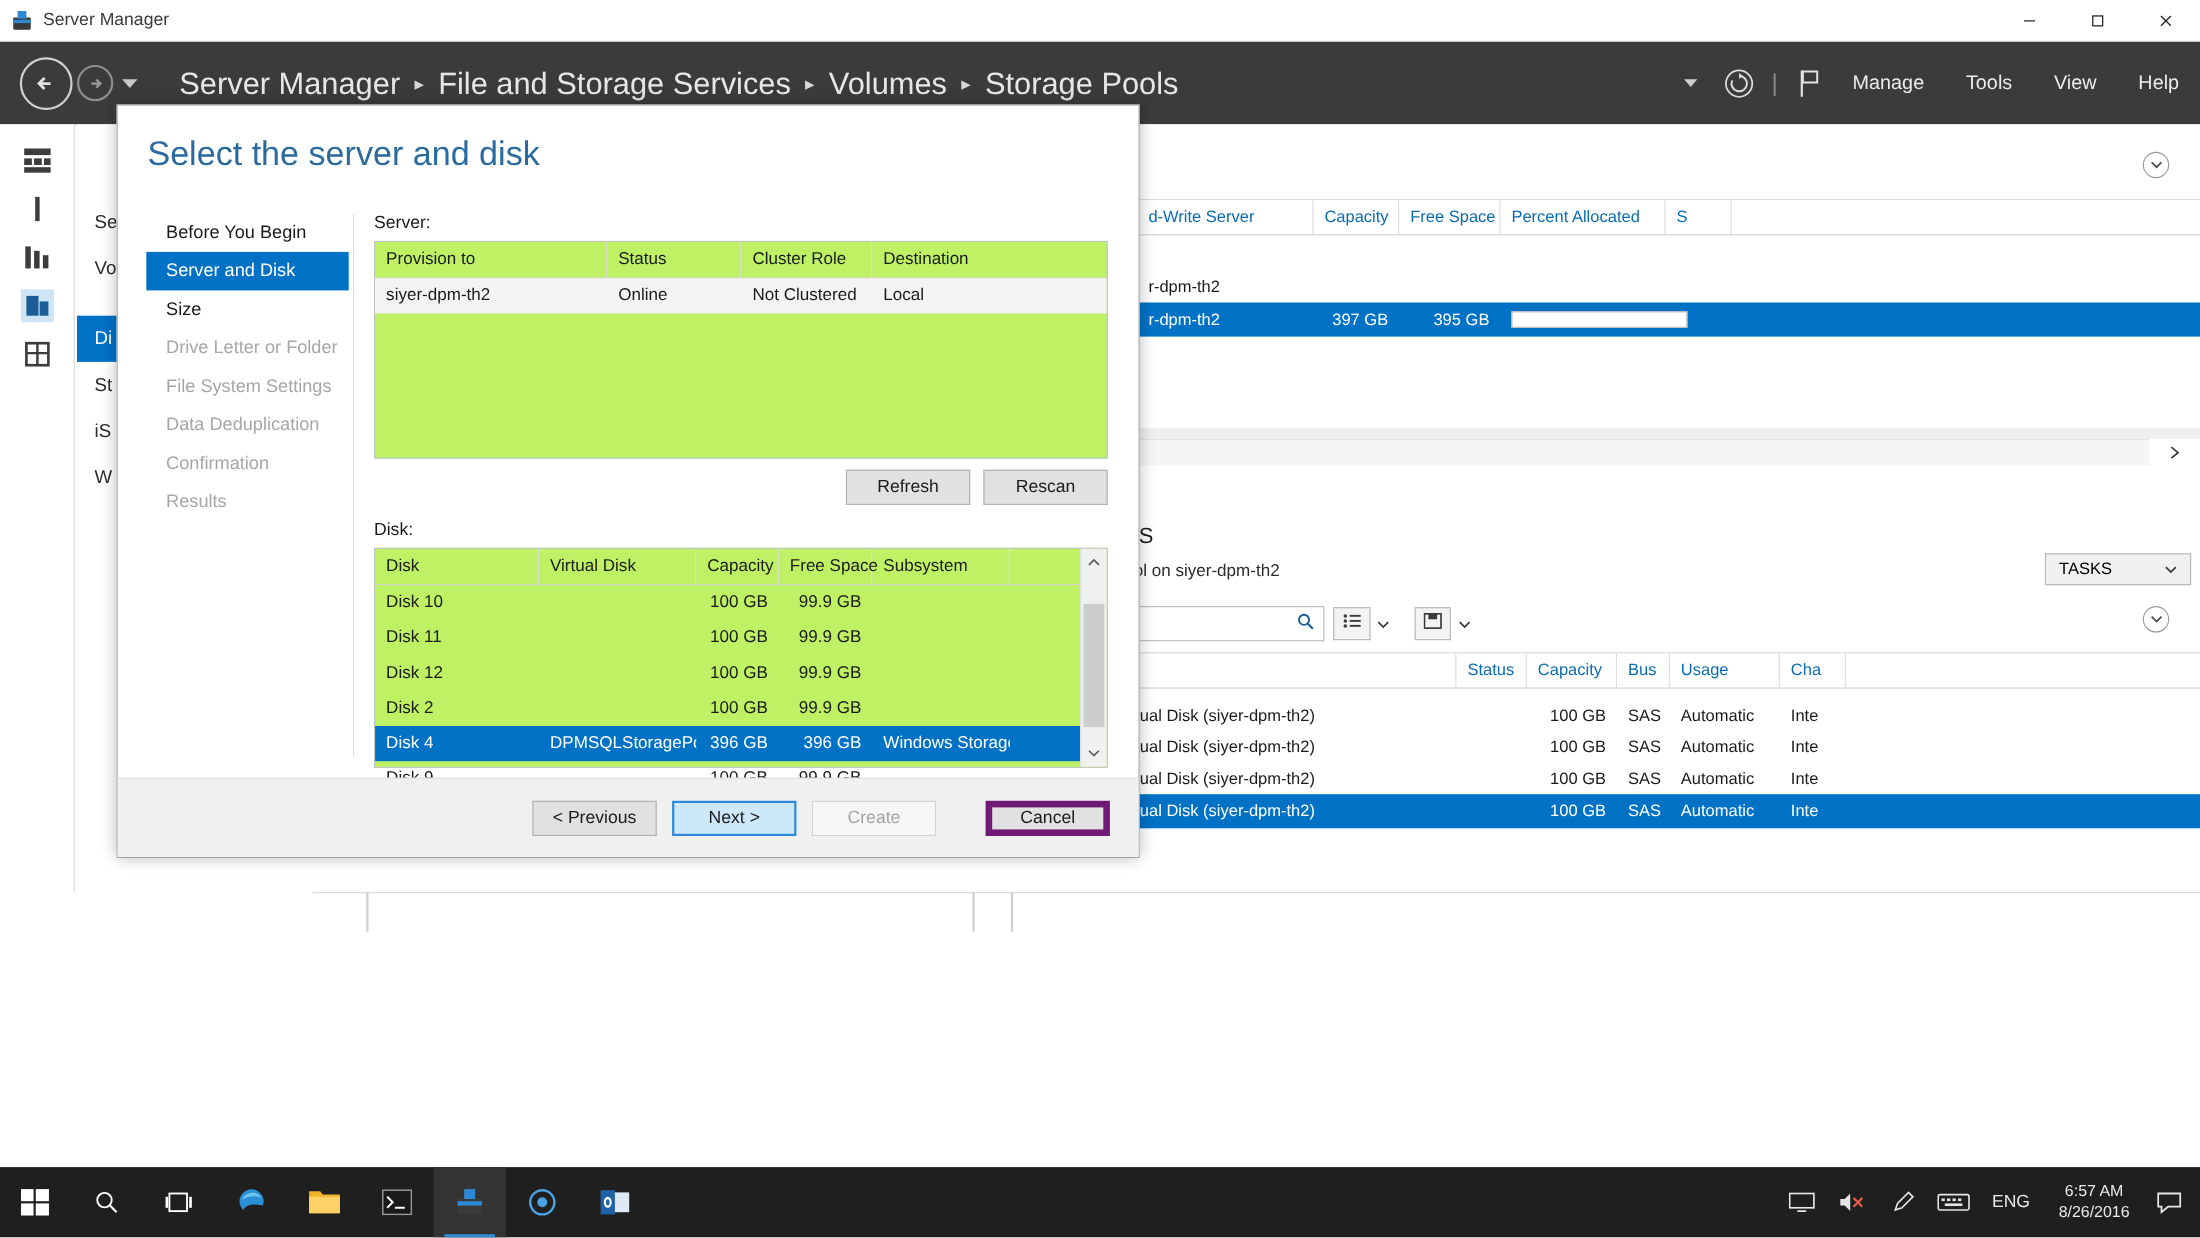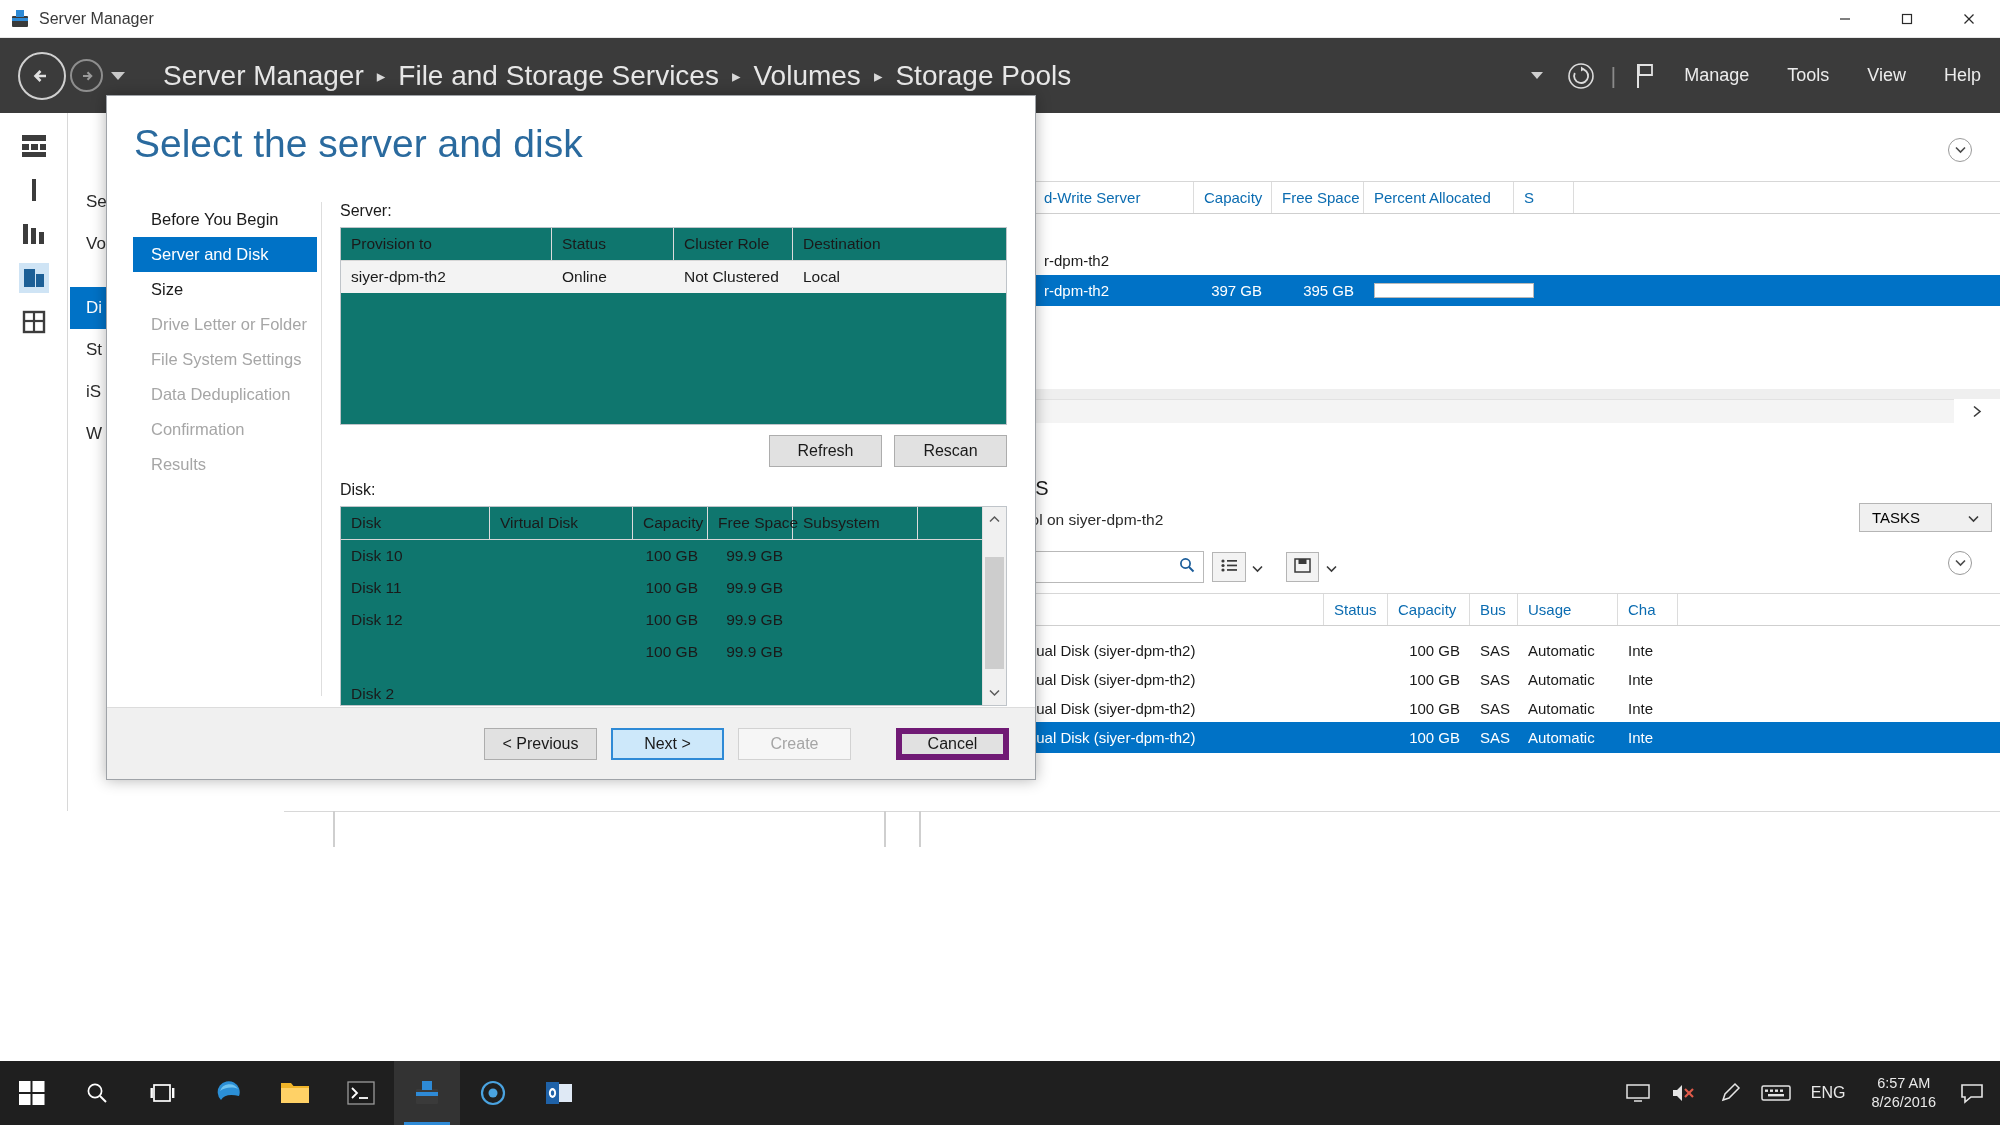--- a/index.html
+++ b/index.html
@@ -86,32 +86,32 @@
   }
   .wz-titlebar { height:46px; background:#ffffff; display:flex; align-items:center; }
   .wz-title-icon { margin-left:14px; width:20px;height:20px;position:relative;}
   .wz-title-icon .b1 { position:absolute; left:2px; top:7px; width:16px; height:11px; background:#3a3a3a; border-radius:1px;}
   .wz-title-icon .b2 { position:absolute; left:6px; top:1px; width:8px; height:7px; background:#2e8ad6;}
   .wz-title-icon .b3 { position:absolute; left:2px; top:9px; width:16px; height:3px; background:#2e8ad6;}
   .wz-title-text { margin-left:9px; font-size:16px; color:#2b2b2b; }
   .wz-btns { margin-left:auto; display:flex; }
   .wz-btn { width:55px; height:44px; display:flex;align-items:center;justify-content:center;color:#333; }
 
-  .wz-heading { font-size:39px; color:#2a6a9e; font-weight:300; padding: 26px 0 0 27px; }
+  .wz-heading { font-size:31px; color:#2a6a9e; font-weight:300; padding: 26px 0 0 27px; }
 
   .wz-body { display:flex; padding: 36px 0 0 0; height: 530px; }
   .wz-nav { width: 210px; flex:0 0 auto; padding-left: 26px; }
   .wz-nav-item { font-size:16.5px; color:#1a1a1a; padding: 8px 0 8px 18px; }
   .wz-nav-item.active { background:#0072c6; color:#ffffff; }
   .wz-nav-item.disabled { color:#a6a6a6; }
 
   .wz-main { flex:1; padding: 0 28px 0 18px; border-left:1px solid #dedede; margin-left:4px; }
   .wz-label { font-size:16px; color:#1a1a1a; margin-bottom:7px; }
 
-  .grid { border:1px solid #bfc4c9; background:#0f766e; }
+  .grid { border:1px solid #bfc4c9; background:#bef264; }
   .grid-head { display:flex; border-bottom:1px solid #d6d6d6; }
   .grid-hc { font-size:15.5px; color:#1a1a1a; padding:7px 10px; border-right:1px solid #dcdcdc; white-space:nowrap; }
   .grid-hc:last-child { border-right:none; }
   .grid-row { display:flex; font-size:15.5px; color:#1a1a1a; }
   .grid-row.alt { background:#f3f3f3; }
   .grid-row.sel { background:#0072c6; color:#ffffff; }
   .grid-c { padding:7px 10px; white-space:nowrap; overflow:hidden; }
   .ta-r { text-align:right; }
 
   .btn {
@@ -497,21 +497,21 @@
               <span class="grid-c" style="width:125px;"></span>
             </div>
             <div class="grid-row">
               <span class="grid-c" style="width:149px;">Disk 12</span>
               <span class="grid-c" style="width:143px;"></span>
               <span class="grid-c ta-r" style="width:75px;">100 GB</span>
               <span class="grid-c ta-r" style="width:85px;">99.9 GB</span>
               <span class="grid-c" style="width:125px;"></span>
             </div>
             <div class="grid-row">
-              <span class="grid-c" style="width:149px;margin-top:42px;">Disk 2</span>
+              <span class="grid-c" style="width:149px;">Disk 2</span>
               <span class="grid-c" style="width:143px;"></span>
               <span class="grid-c ta-r" style="width:75px;">100 GB</span>
               <span class="grid-c ta-r" style="width:85px;">99.9 GB</span>
               <span class="grid-c" style="width:125px;"></span>
             </div>
             <div class="grid-row sel">
               <span class="grid-c" style="width:149px;">Disk 4</span>
               <span class="grid-c" style="width:143px;">DPMSQLStoragePool</span>
               <span class="grid-c ta-r" style="width:75px;">396 GB</span>
               <span class="grid-c ta-r" style="width:85px;">396 GB</span>

